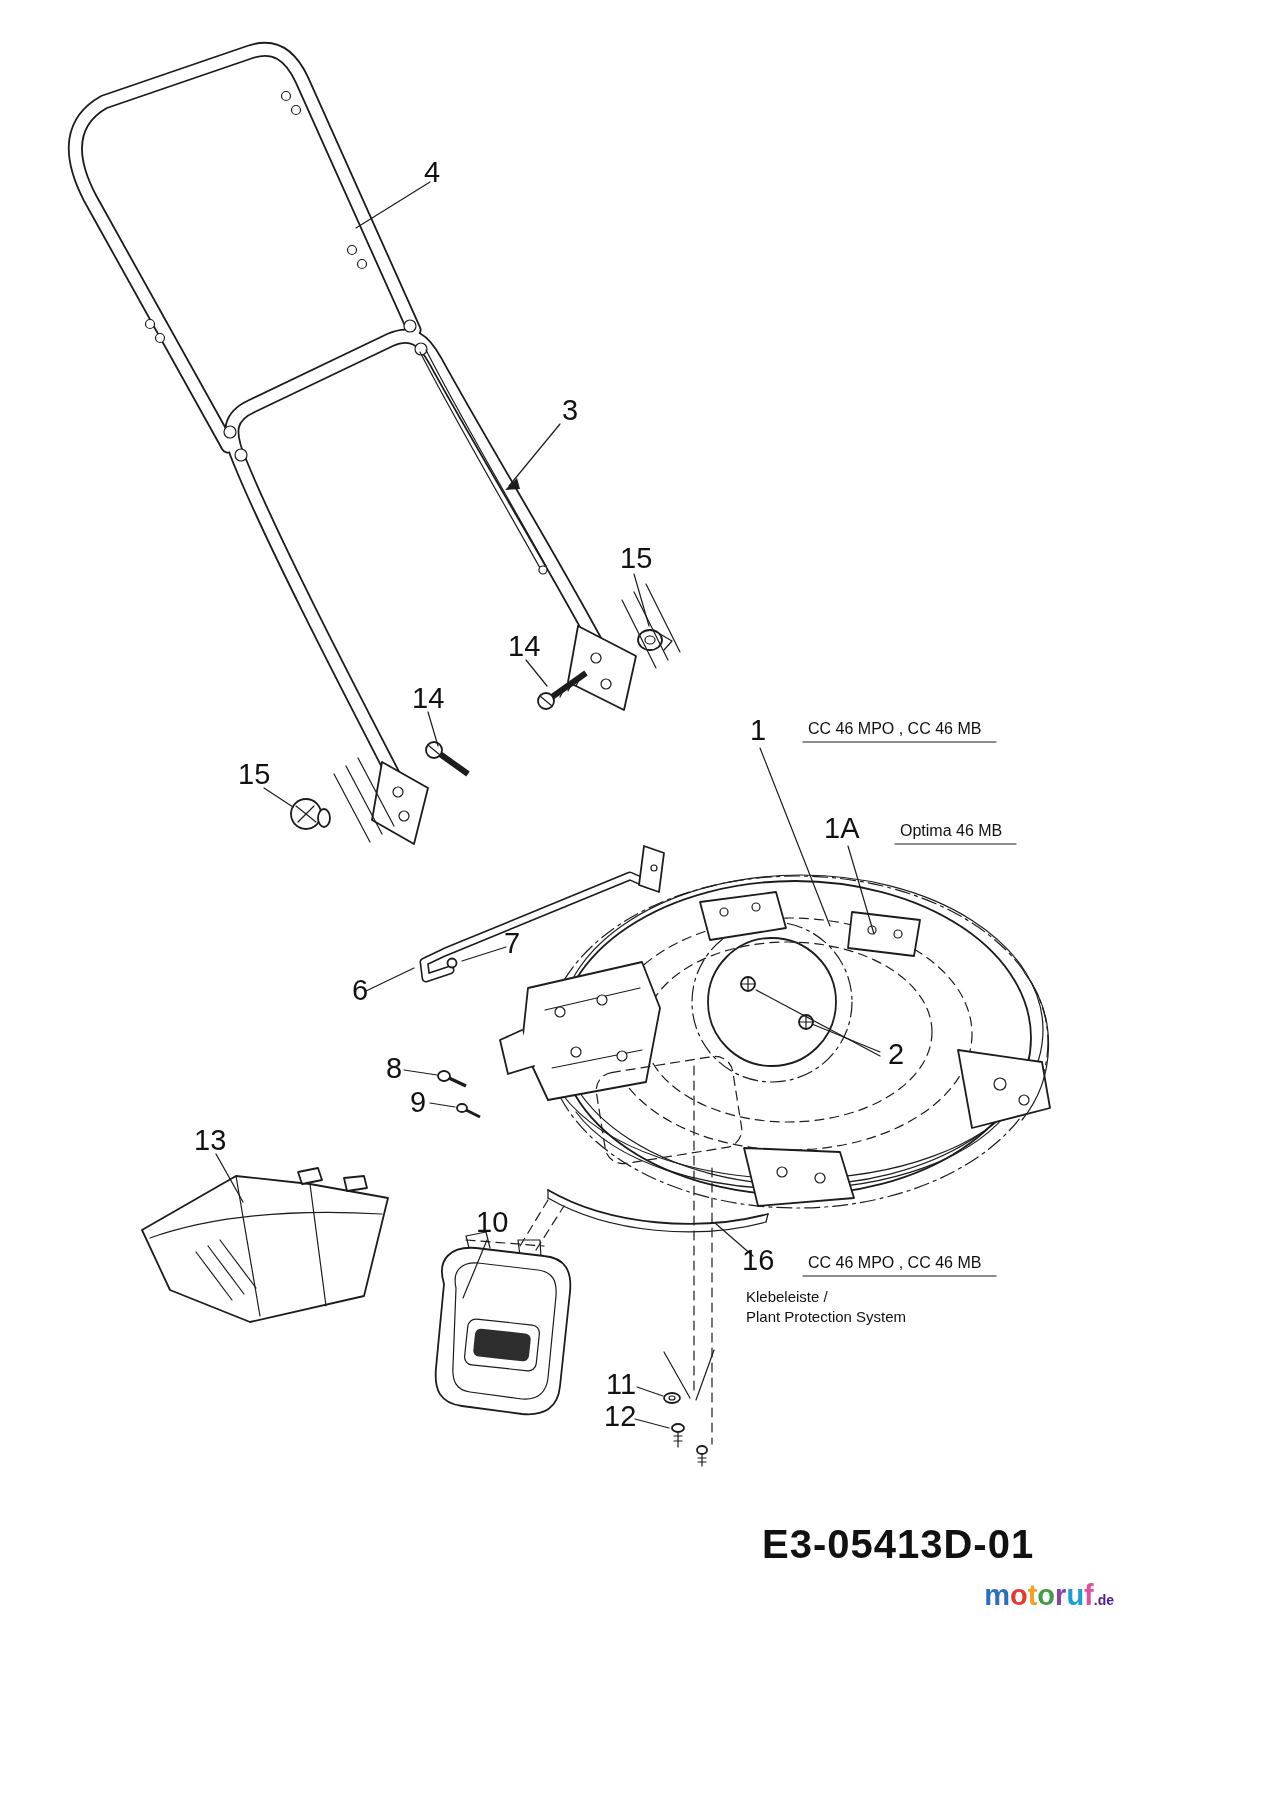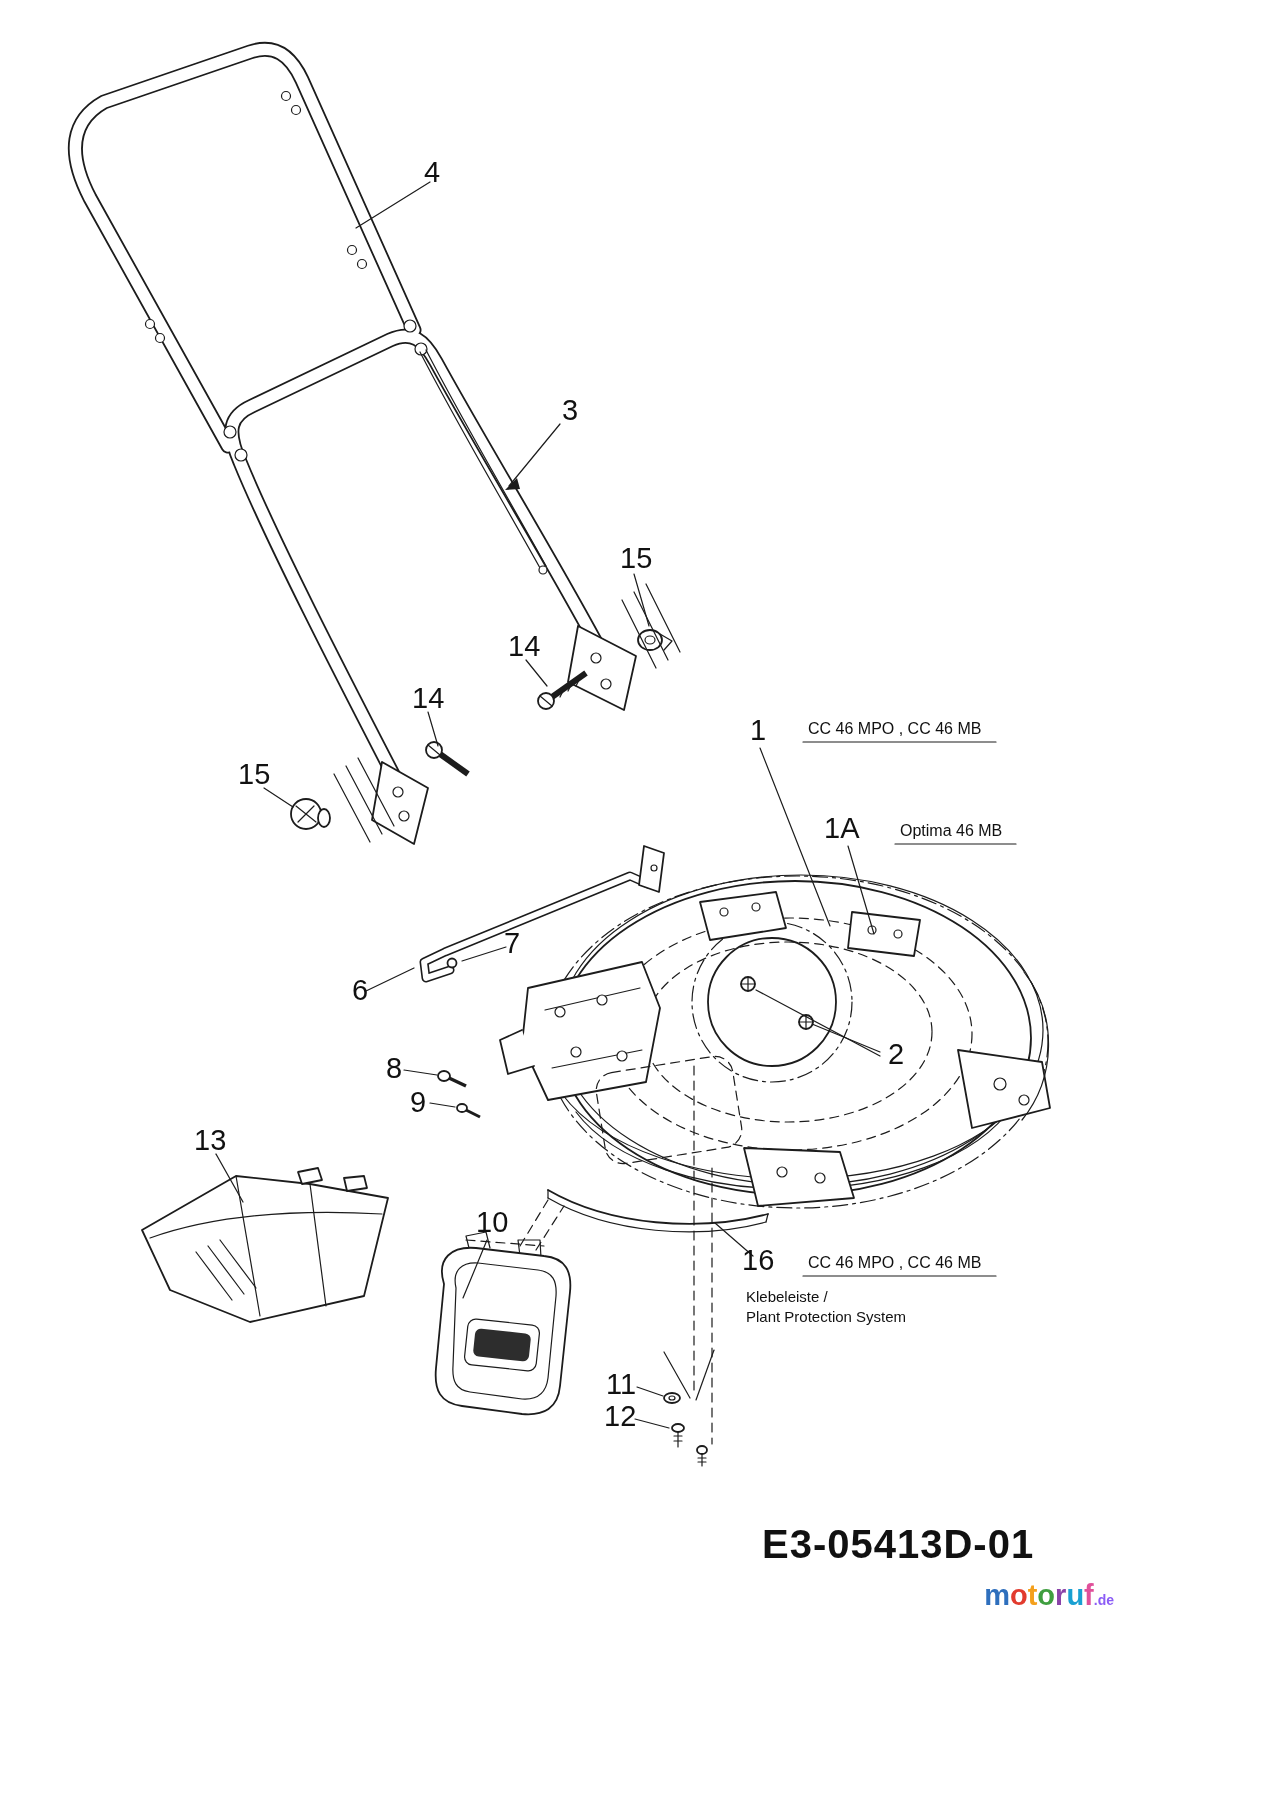--- a/index.html
+++ b/index.html
@@ -23,21 +23,21 @@
   .small{font-size:16px;fill:#111111;}
   .note{font-size:15px;fill:#111111;}
   .dwg{font-size:40px;font-weight:bold;fill:#111111;letter-spacing:1px;}
 
   
   .wm{position:absolute;right:158px;bottom:190px;font-weight:bold;font-size:29px;line-height:1;}
   .wm span{display:inline-block;}
   .wm .c1{color:#2e6fbd;} .wm .c2{color:#e23b2e;} .wm .c3{color:#f4a01c;}
   .wm .c4{color:#3f9e3f;} .wm .c5{color:#8a42a8;} .wm .c6{color:#19a0d2;}
   .wm .c7{color:#e0509a;}
-  .wm .wsuf{font-size:14px;color:#8b5cf6;vertical-align:baseline;}
+  .wm .wsuf{font-size:14px;color:#4c1d95;vertical-align:baseline;}
 </style>
 </head>
 <body>
 
 <div class="page">
 
 <svg width="1272" height="1800" viewBox="0 0 1272 1800">
 
   <g>
     <ellipse class="tn" cx="801" cy="1030" rx="242" ry="155"></ellipse>

